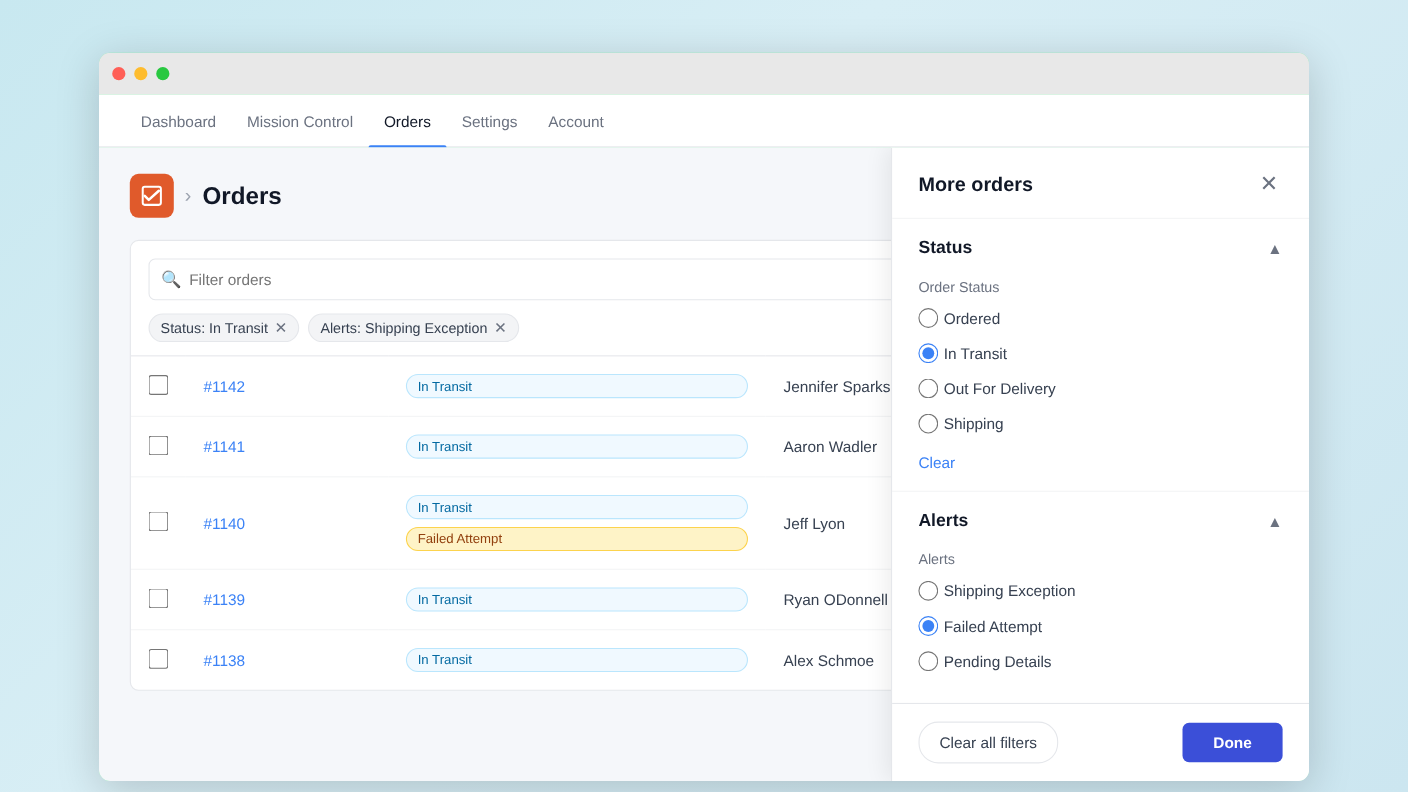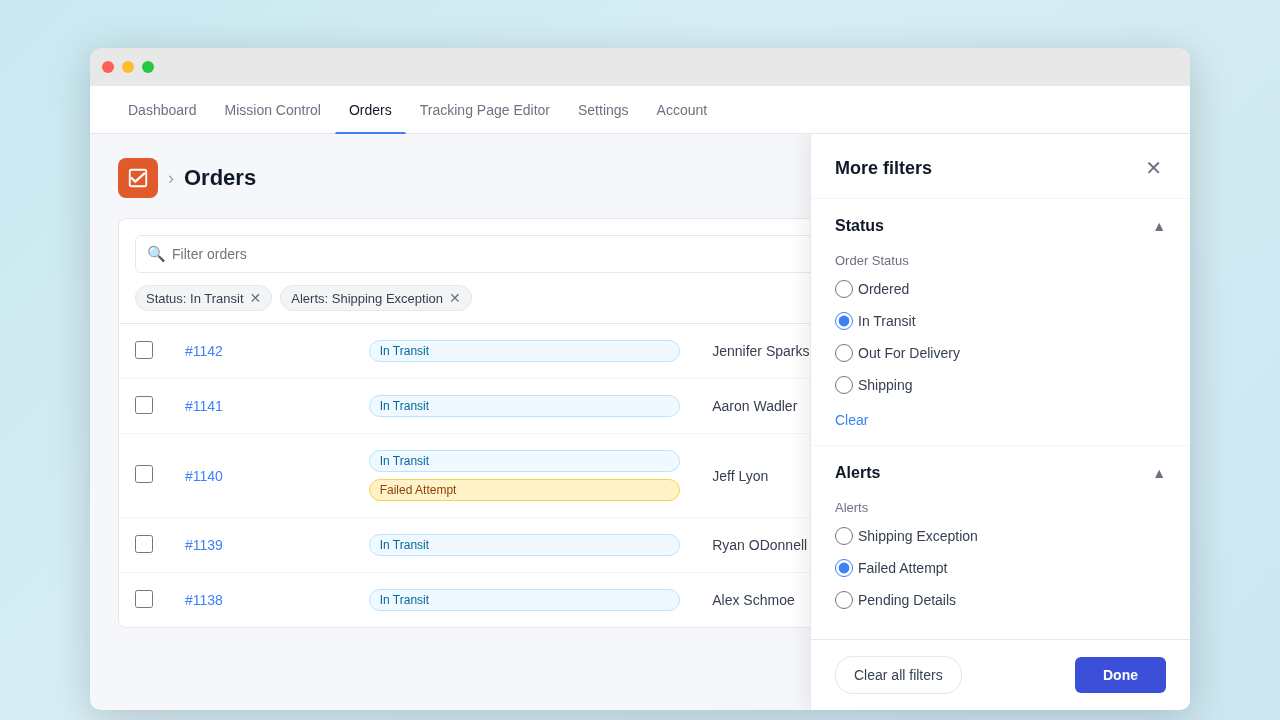--- a/index.html
+++ b/index.html
@@ -378,21 +378,20 @@
   <div class="title-bar">
     <div class="title-bar-dot dot-close"></div>
     <div class="title-bar-dot dot-minimize"></div>
     <div class="title-bar-dot dot-maximize"></div>
   </div>
 
   <div class="nav-bar">
     <a class="nav-item">Dashboard</a>
     <a class="nav-item">Mission Control</a>
     <a class="nav-item active">Orders</a>
-    <a class="nav-item">Tracking Page Editor</a>
     <a class="nav-item">Settings</a>
     <a class="nav-item">Account</a>
   </div>
 
   <div class="main-content">
     <div class="page-header">
       <div class="brand-icon">
         <svg width="22" height="22" viewBox="0 0 24 24" fill="none">
           <path d="M5 12l4 4L19 7" stroke="#fff" stroke-width="2.5" stroke-linecap="round" stroke-linejoin="round"></path>
           <rect x="3" y="3" width="18" height="18" rx="2" stroke="#fff" stroke-width="2" fill="none"></rect>
@@ -482,21 +481,21 @@
             </td>
             <td class="customer-name">Alex Schmoe</td>
             <td class="order-date">18</td>
           </tr>
         </tbody>
       </table>
     </div>
 
     <div class="filter-panel">
       <div class="filter-panel-header">
-        <h2 class="filter-panel-title">More filters</h2>
+        <h2 class="filter-panel-title">More orders</h2>
         <button class="close-btn">✕</button>
       </div>
 
       <div class="filter-panel-body">
 
         <div class="filter-section">
           <div class="filter-section-header">
             <span class="filter-section-title">Status</span>
             <span class="chevron-icon">▲</span>
           </div>

